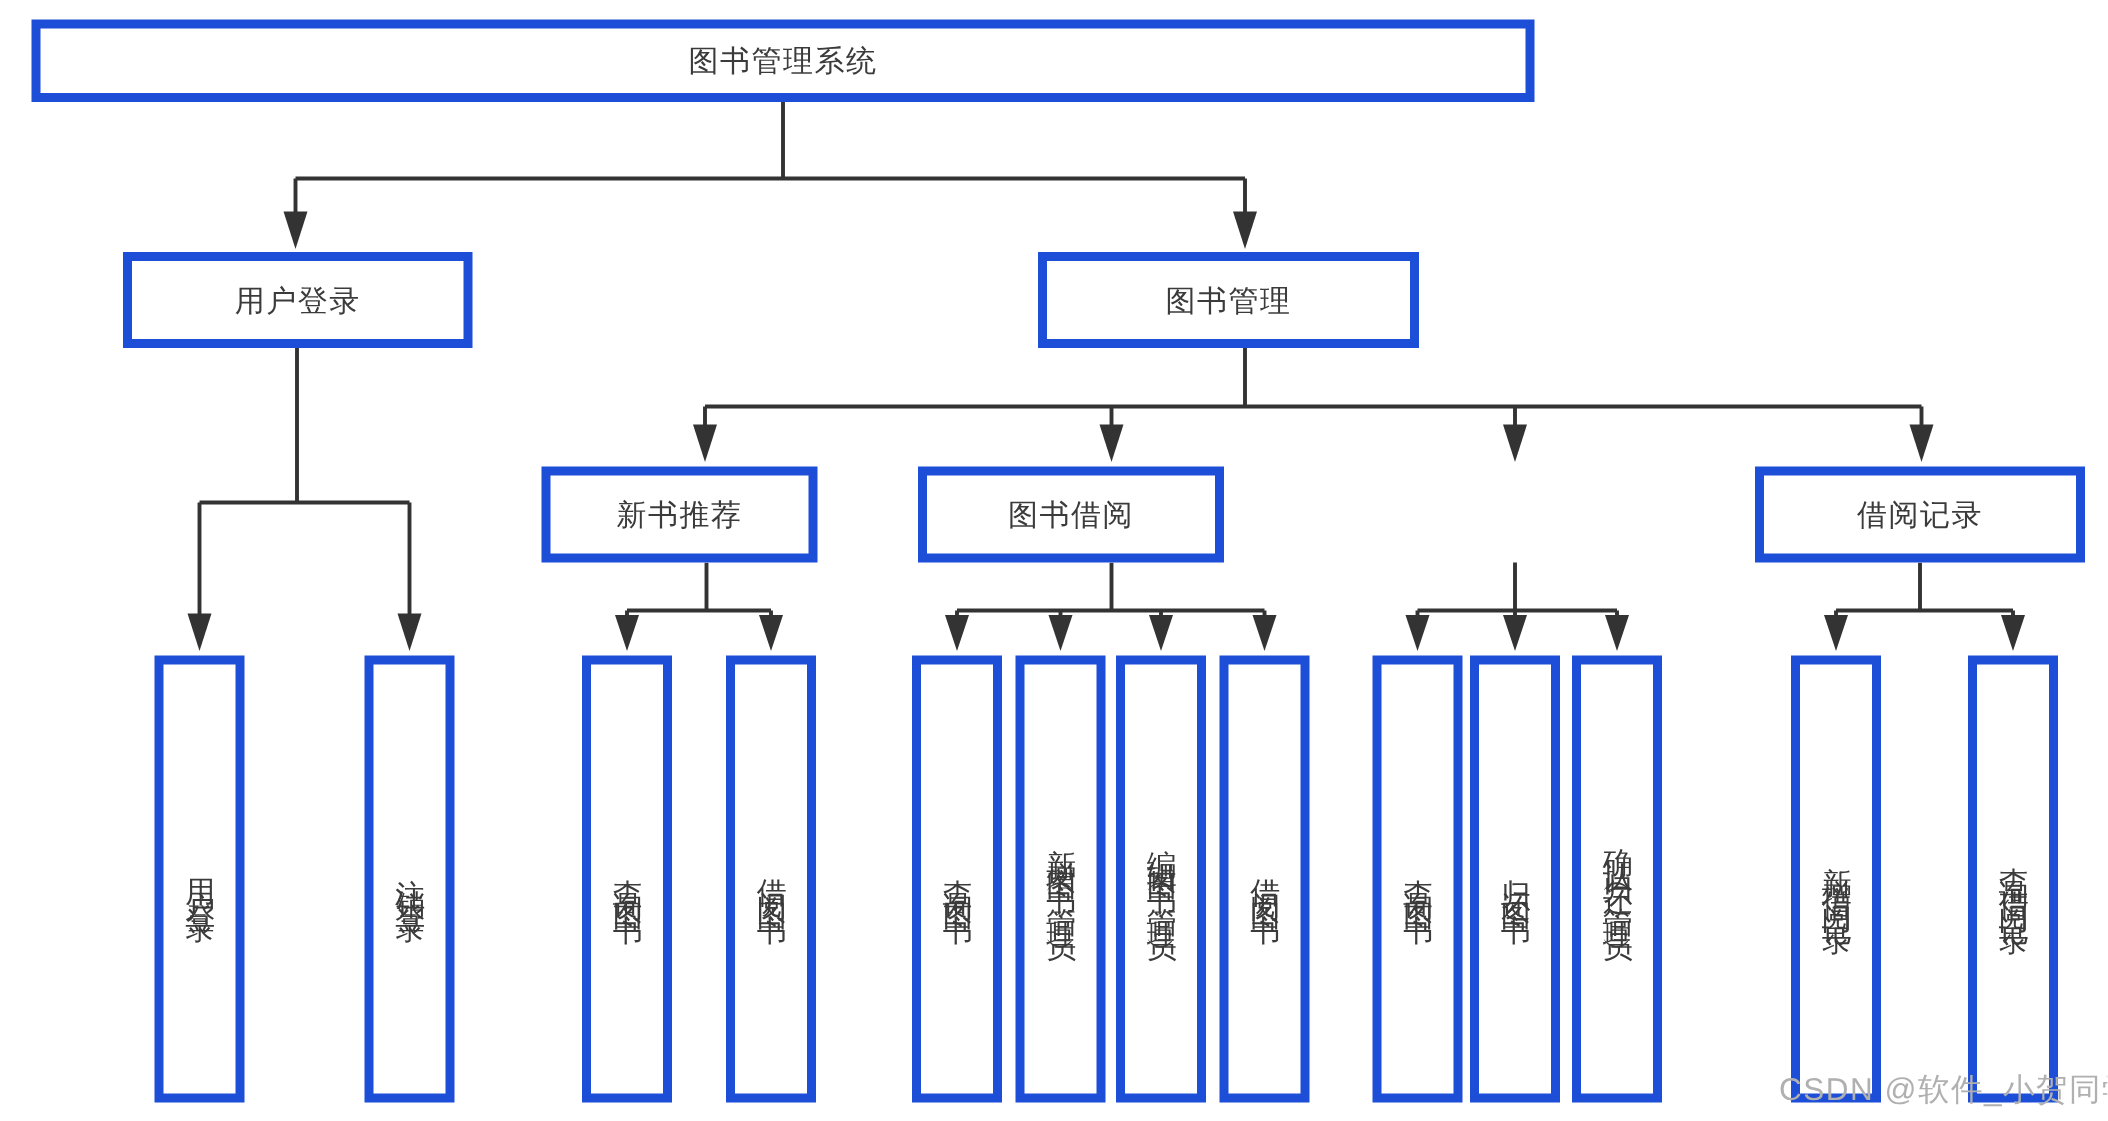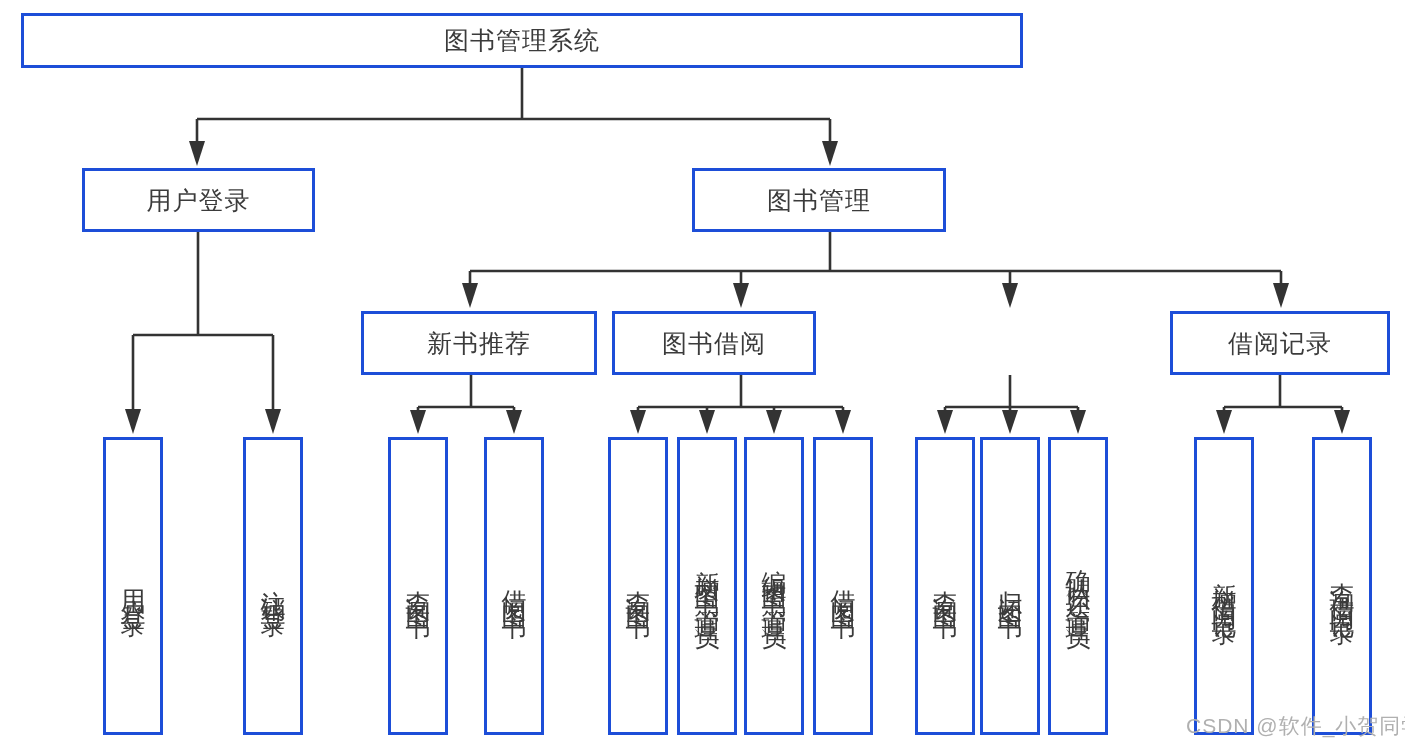--- a/index.html
+++ b/index.html
@@ -12,27 +12,27 @@
     overflow: hidden;
   }
   .connectors {
     position: absolute;
     left: 0; top: 0;
     width: 1405px; height: 747px;
   }
   .node {
     position: absolute;
     box-sizing: border-box;
-    border: 3px solid #1d4ed8;
+    border: 6px solid #1d4ed8;
     background: #ffffff;
     display: flex;
     align-items: center;
     justify-content: center;
     color: #3b3b3b;
-    font-size: 25px;
+    font-size: 20px;
     letter-spacing: 1px;
     text-align: center;
   }
   .node .label { white-space: nowrap; }
   .vnode .vtext {
     writing-mode: vertical-rl;
     text-orientation: mixed;
     letter-spacing: 8px;
     line-height: 1;
     white-space: nowrap;
@@ -129,21 +129,21 @@
     <span class="label">图书管理系统</span>
   </div>
 
   <div class="node" style="left:82px; top:168px; width:233px; height:64px;">
     <span class="label">用户登录</span>
   </div>
   <div class="node" style="left:692px; top:168px; width:254px; height:64px;">
     <span class="label">图书管理</span>
   </div>
 
-  <div class="node" style="left:361px; top:311px; width:236px; height:64px;">
+  <div class="node" style="left:361px; top:311px; width:184px; height:64px;">
     <span class="label">新书推荐</span>
   </div>
   <div class="node" style="left:612px; top:311px; width:204px; height:64px;">
     <span class="label">图书借阅</span>
   </div>
   <div class="node" style="left:1170px; top:311px; width:220px; height:64px;">
     <span class="label">借阅记录</span>
   </div>
 
   <div class="node vnode" style="left:103px; top:437px; width:60px; height:298px;">

